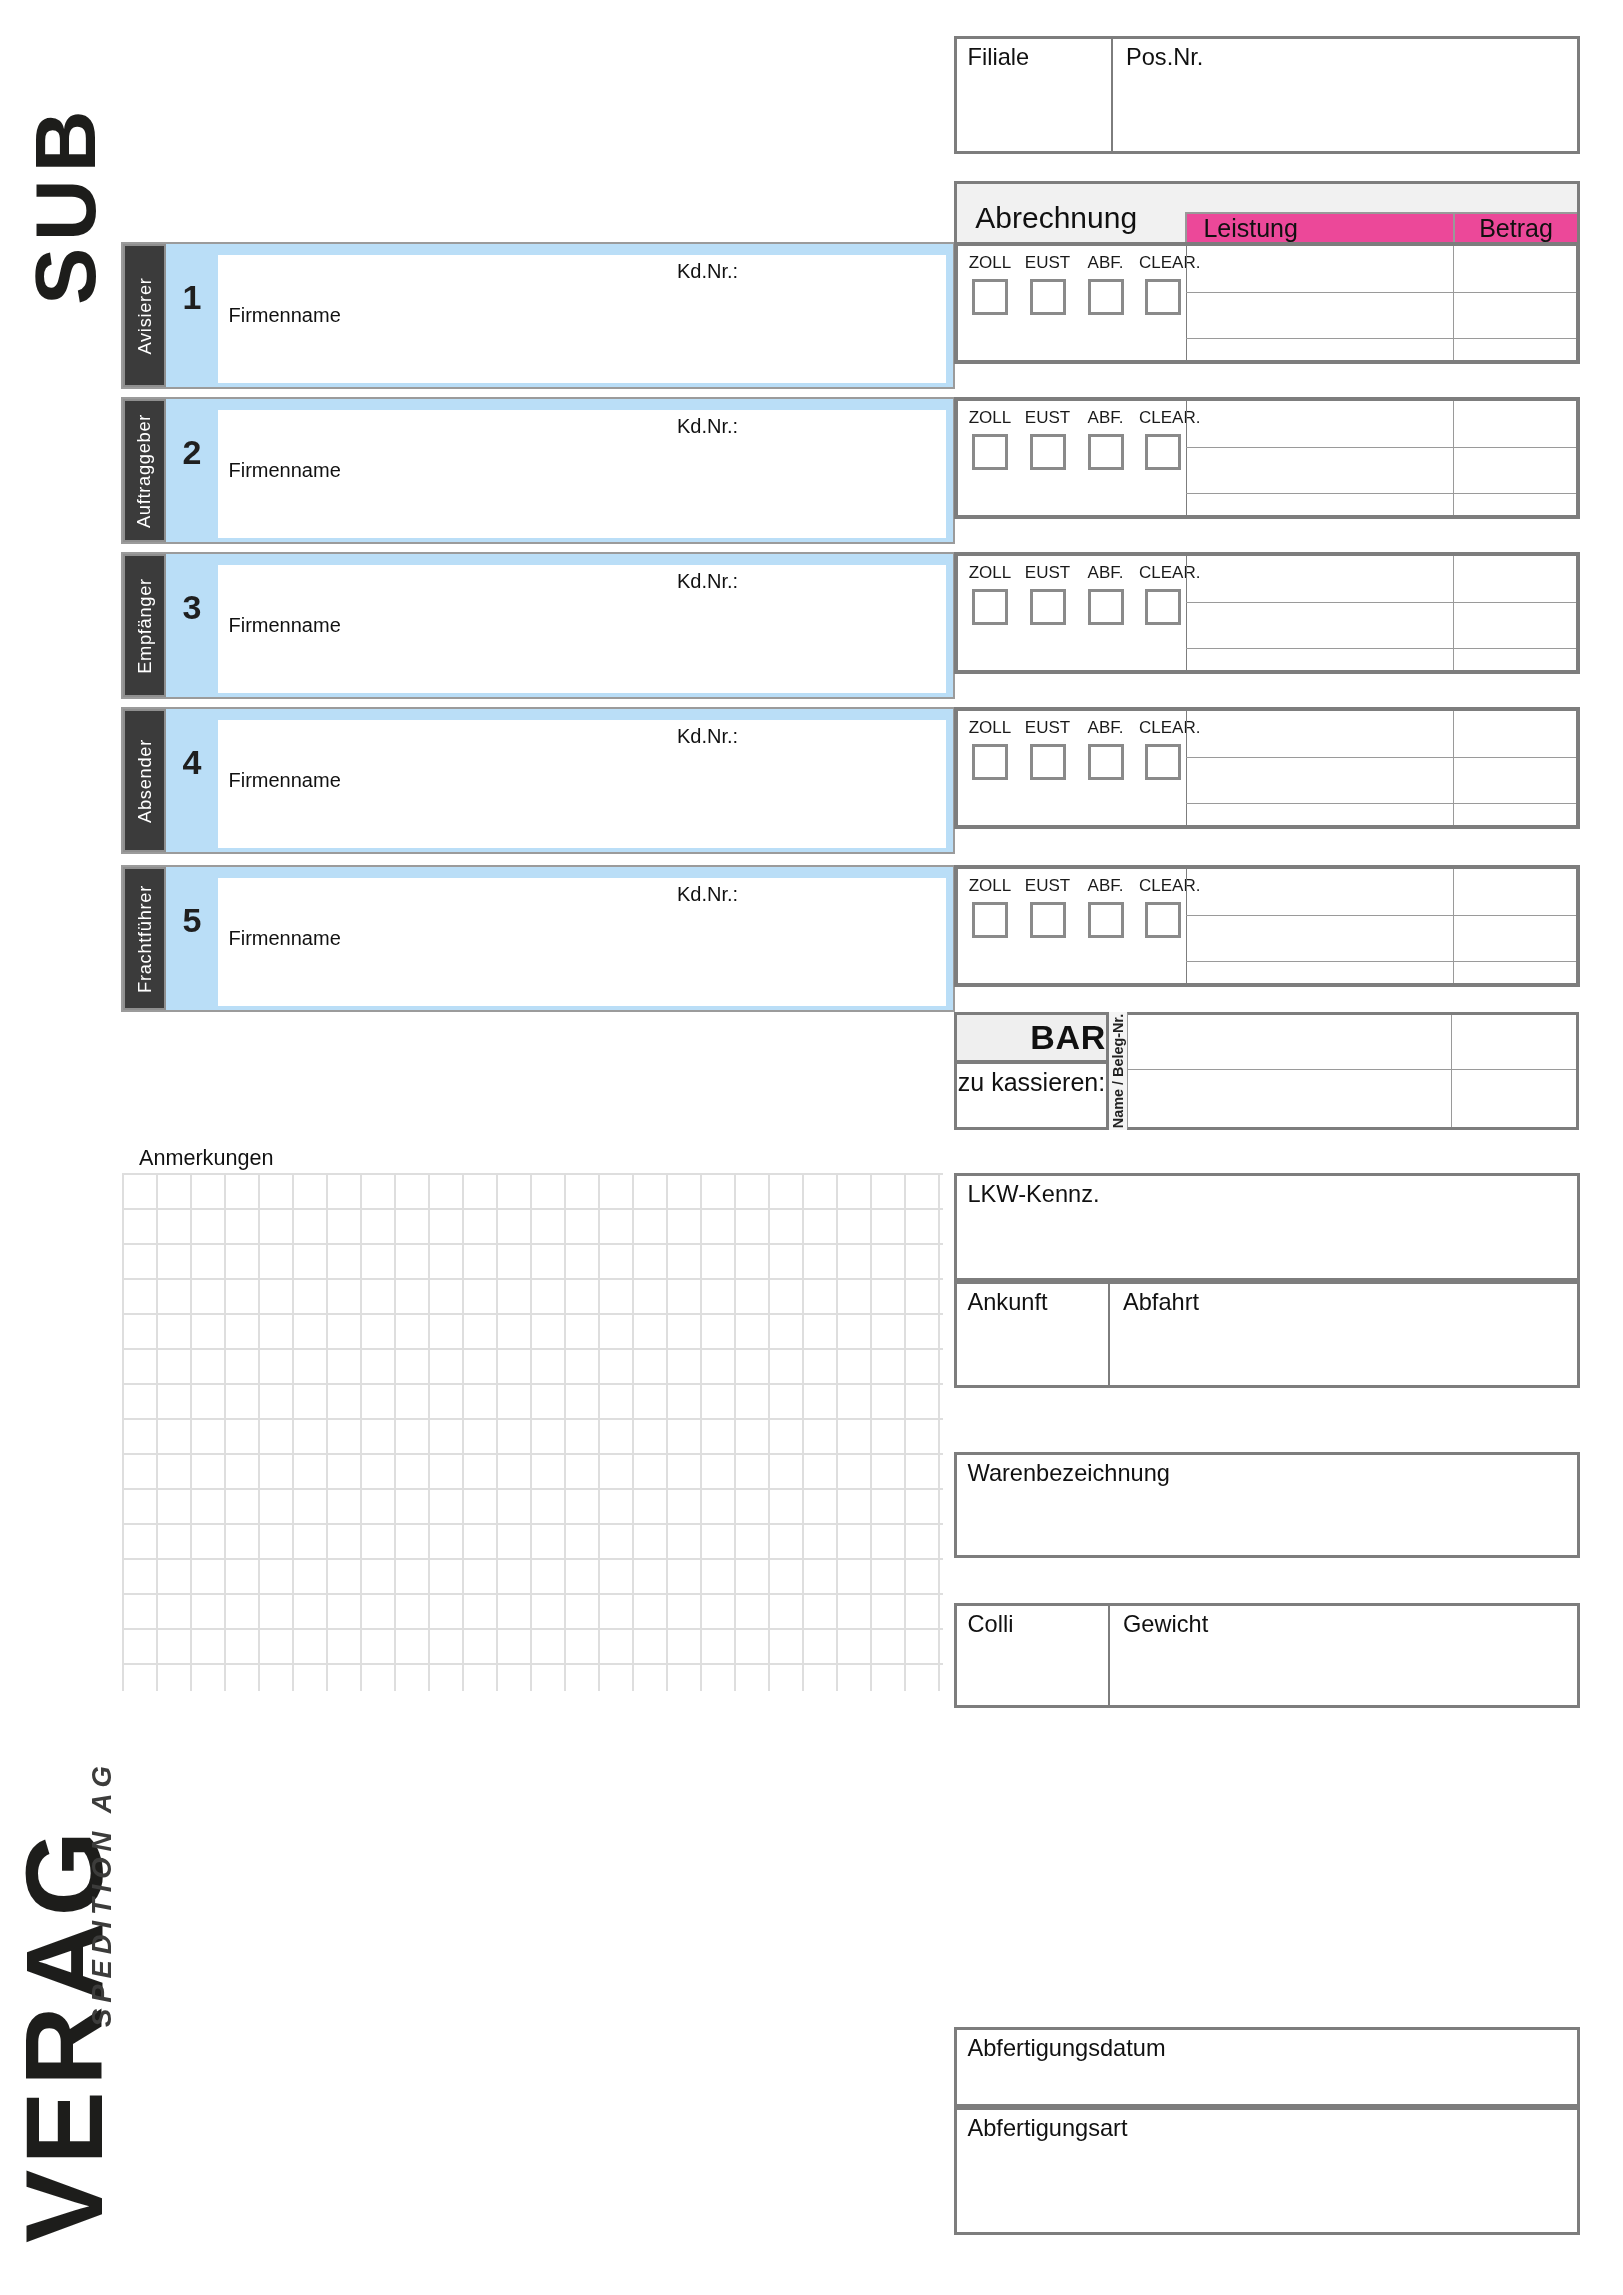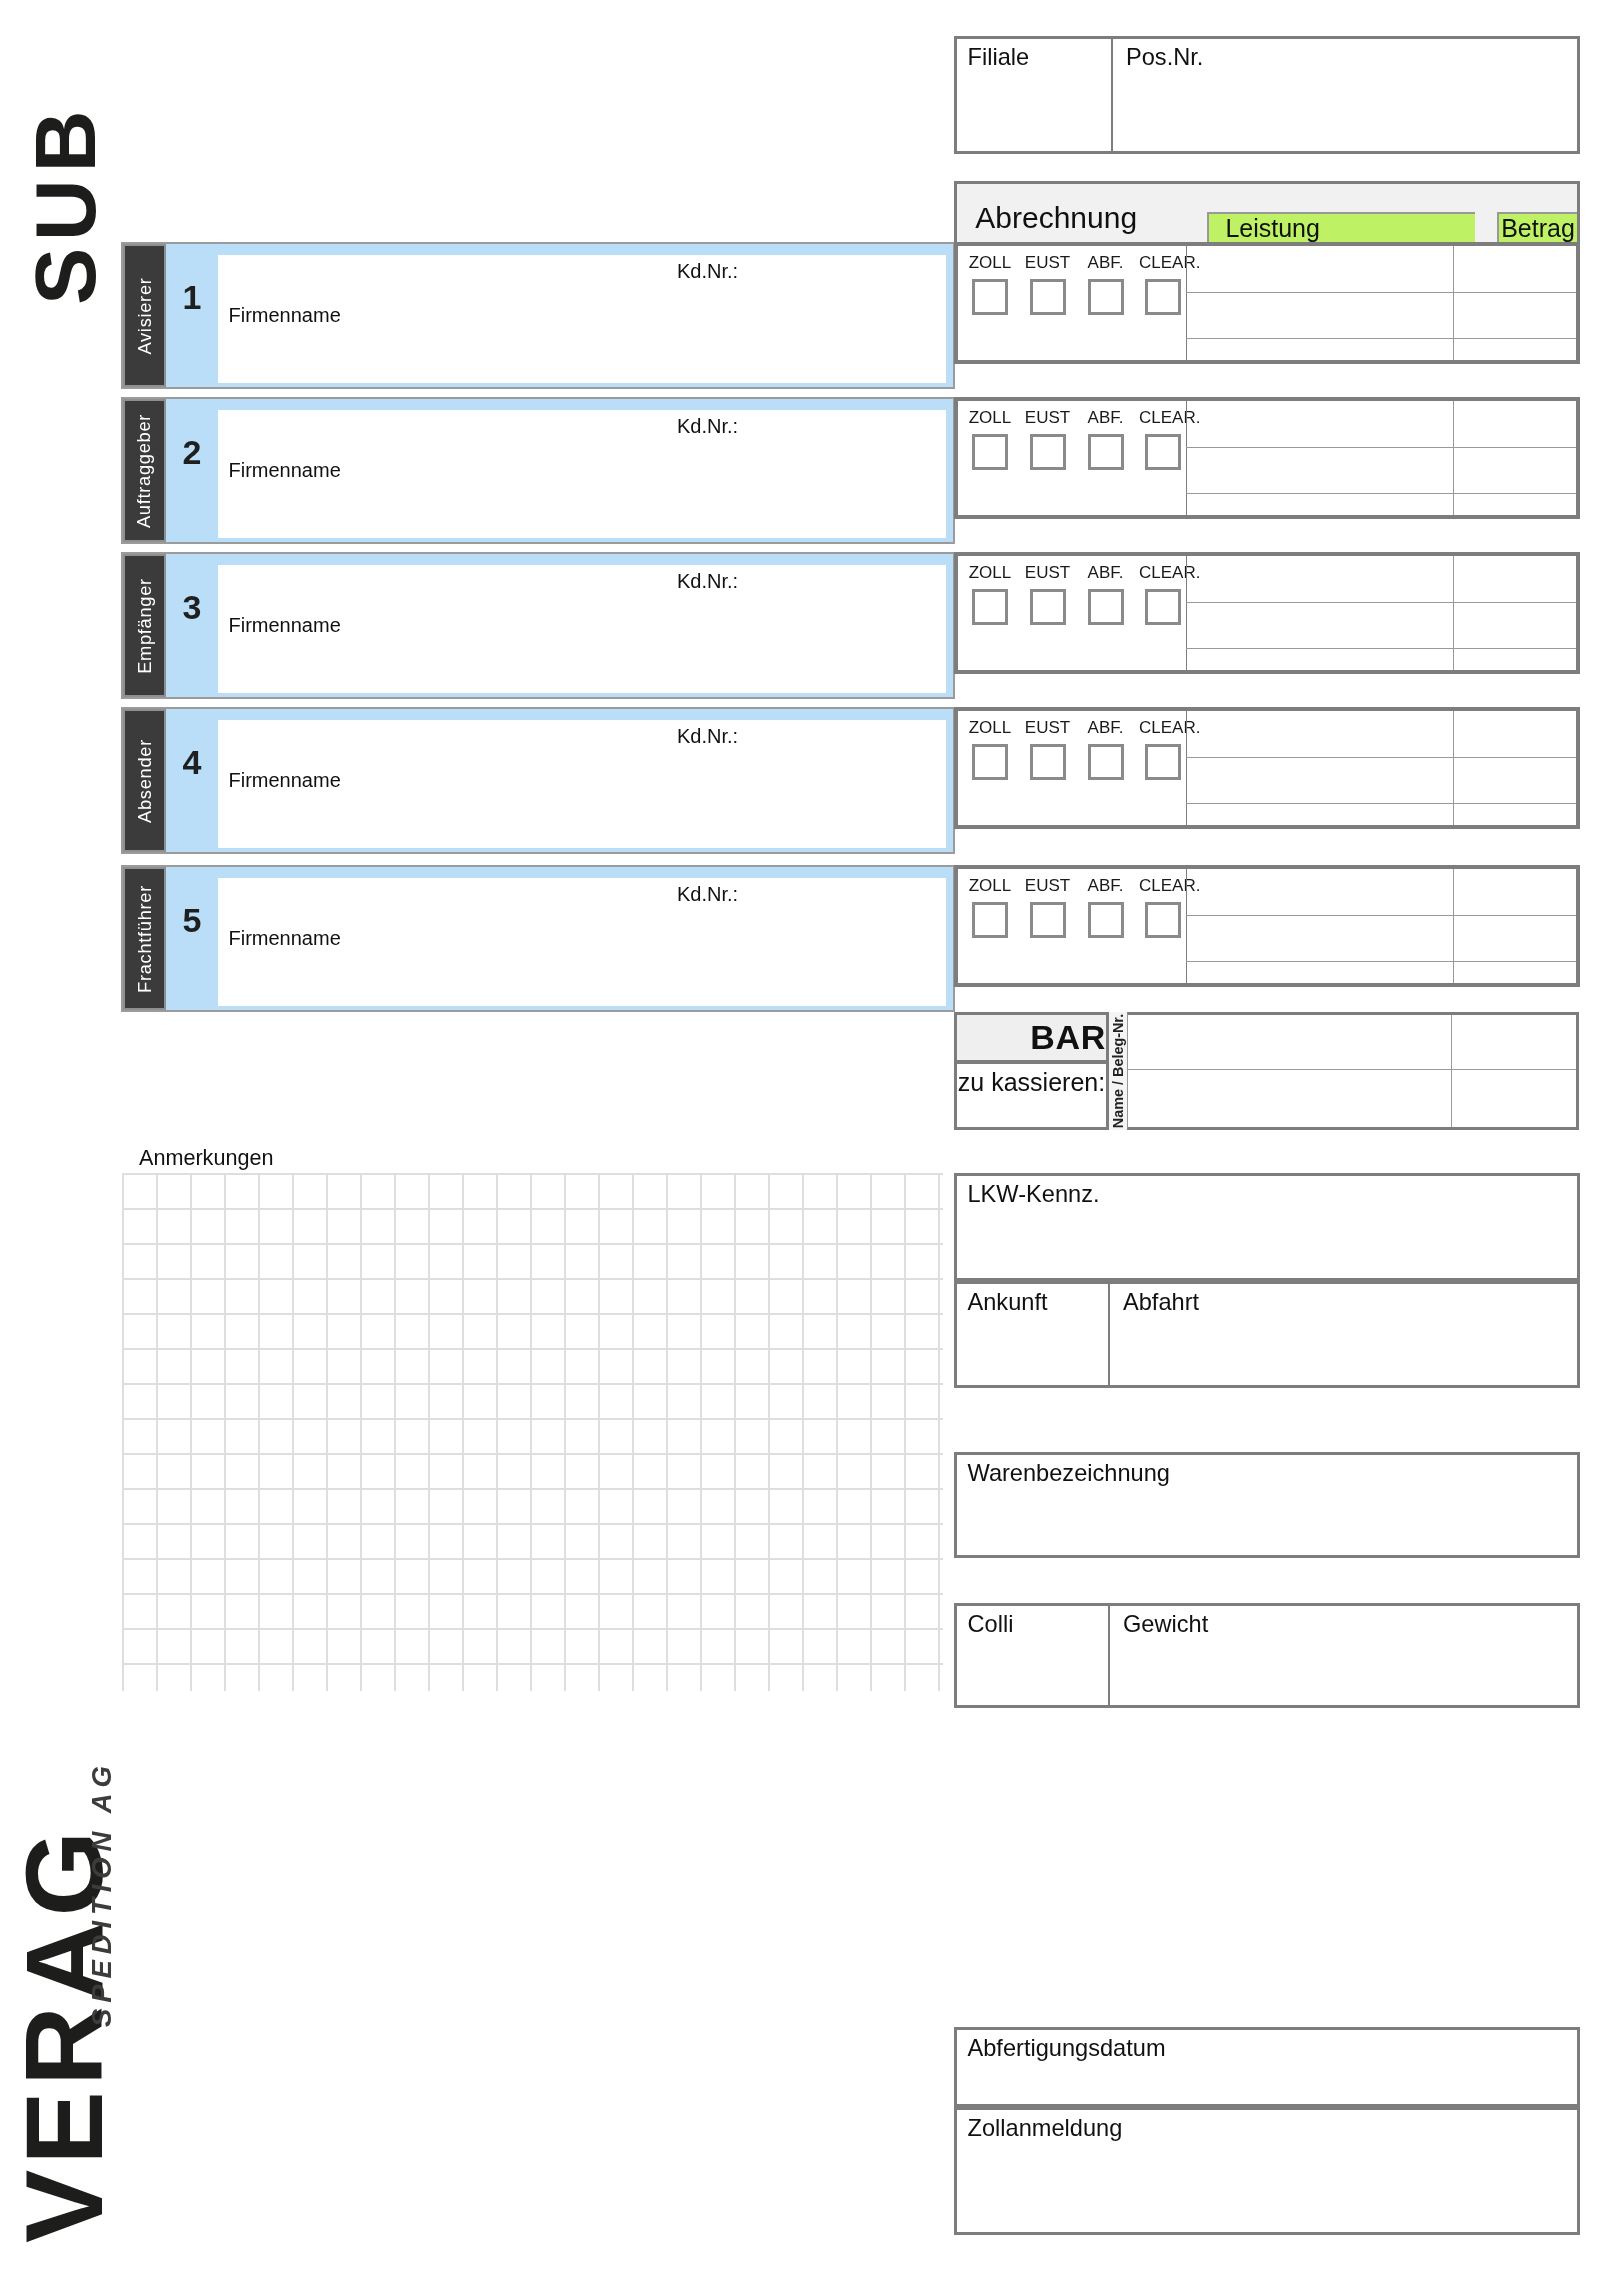--- a/index.html
+++ b/index.html
@@ -42,22 +42,22 @@
   .vdiv{position:absolute; top:0; bottom:0; width:2px; background:#7d7d7d;}
   .cell-lbl{position:absolute; top:5.2px; font-size:23.6px; color:#111;}
   
   .abr-header{
     position:absolute; left:954px; top:181px; width:626px; height:65px;
     box-sizing:border-box; border:3.9px solid #7d7d7d; background:#f1f1f1;
   }
   .abr-title{position:absolute; left:18.3px; top:17px; font-size:30px; color:#111;}
   .lb-header{position:absolute; left:228px; right:0; top:28px; bottom:0; display:flex;}
   .lb-cell{
-    box-sizing:border-box; background:#bef264; border-top:2px solid #999; border-left:2px solid #999;
-    font-size:25px; color:#111; display:flex; align-items:center;margin-left:22px;
+    box-sizing:border-box; background:#ec4899; border-top:2px solid #999; border-left:2px solid #999;
+    font-size:25px; color:#111; display:flex; align-items:center;
   }
   .lb-cell.leistung{width:268px; padding-left:16.4px;}
   .lb-cell.betrag{flex:1; justify-content:center;}
   
   .row{position:absolute; left:121px; width:1459px; height:147px;}
   .row-left{
     position:absolute; left:0; top:0; width:834px; height:147px;
     background:#badef7; box-sizing:border-box; border:2px solid #9b9b9b;
   }
   .row-label{
@@ -365,17 +365,17 @@
     <span class="cell-lbl" style="left:10.5px;">Colli</span>
     <div class="vdiv" style="left:151px;"></div>
     <span class="cell-lbl" style="left:166px;">Gewicht</span>
   </div>
 
 
   <div class="rbox" style="top:2027px; height:80px;">
     <span class="lbl">Abfertigungsdatum</span>
   </div>
   <div class="rbox" style="top:2107px; height:128px;">
-    <span class="lbl">Zollanmeldung</span>
+    <span class="lbl">Abfertigungsart</span>
   </div>
 
 </div>
 
 
 </body></html>

